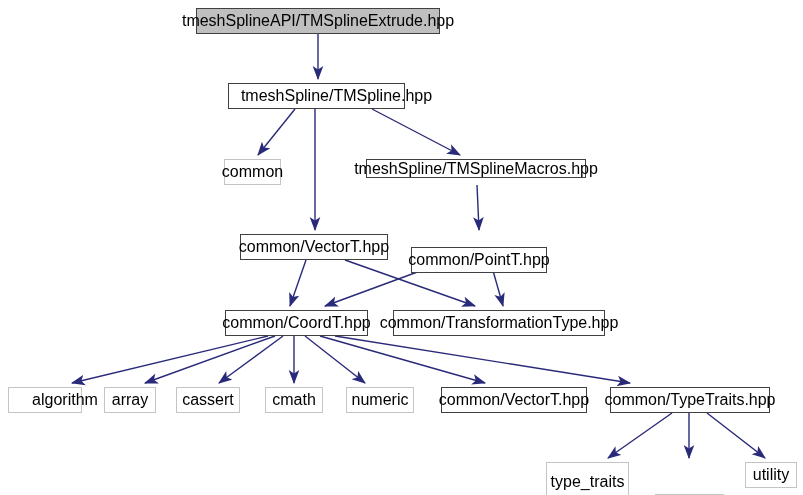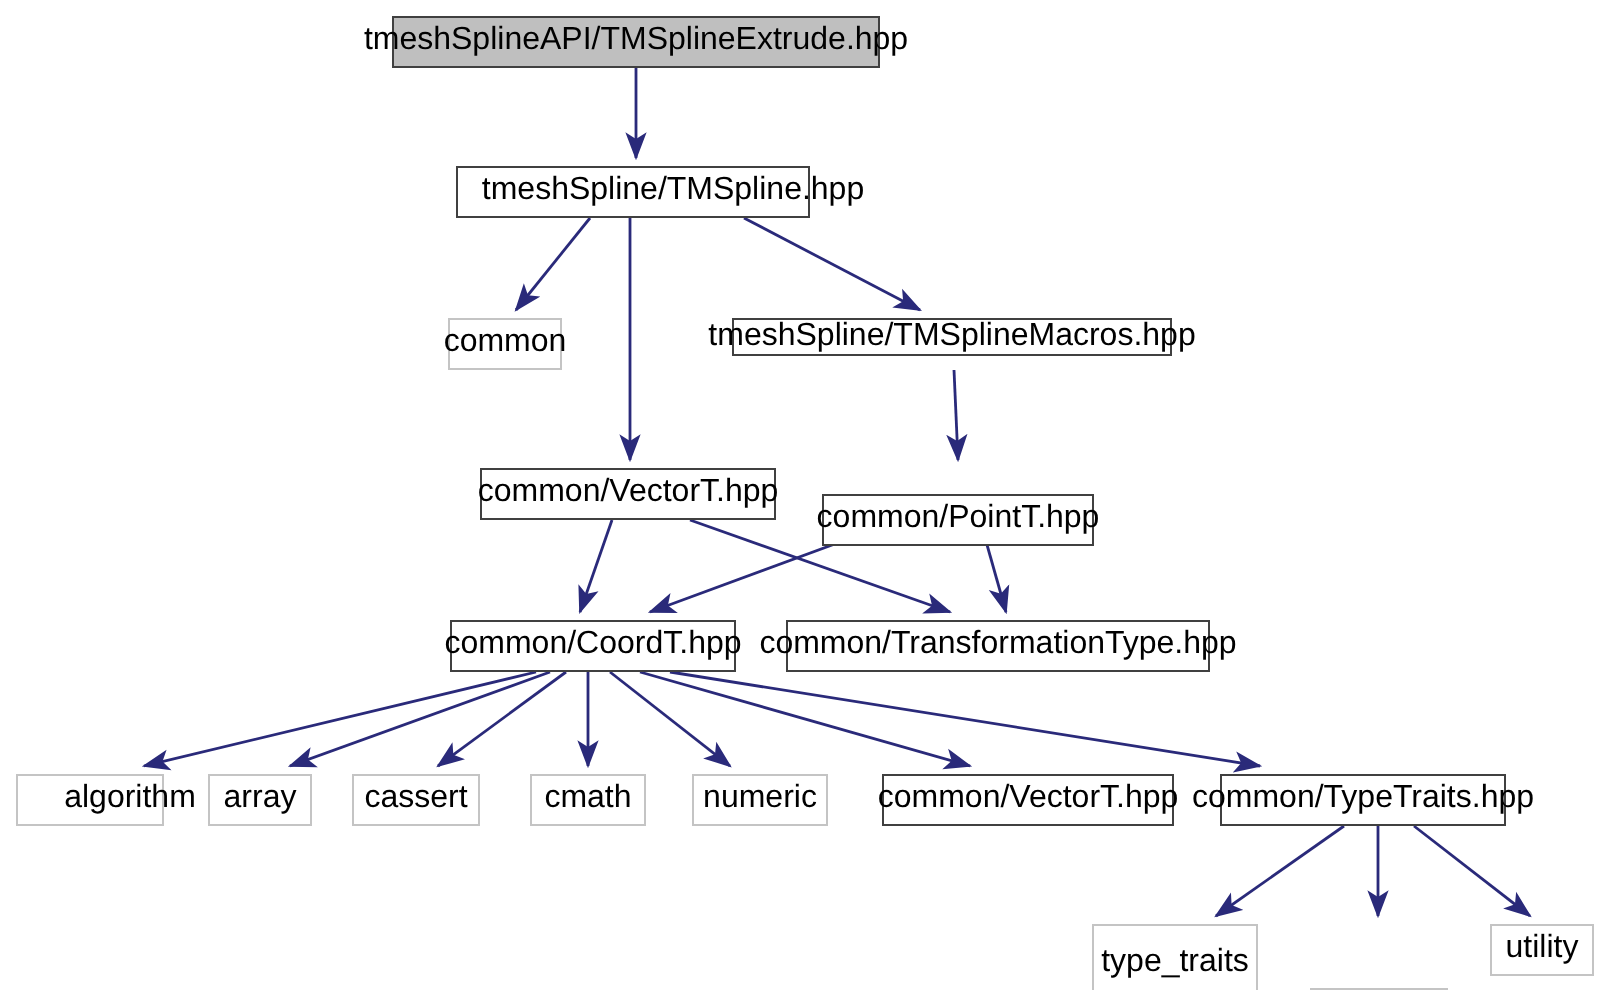--- a/index.html
+++ b/index.html
@@ -120,21 +120,21 @@
       </div>
       <div class="node" style="left: 265px; top: 387px; width: 58px; height: 26px;">
         <span class="node-label">cmath</span>
       </div>
       <div class="node" style="left: 346px; top: 387px; width: 68px; height: 26px;">
         <span class="node-label">numeric</span>
       </div>
       <div class="node strong" style="left: 441px; top: 387px; width: 146px; height: 26px;">
         <span class="node-label">common/VectorT.hpp</span>
       </div>
-      <div class="node strong" style="left: 610px; top: 387px; width: 143px; height: 26px;">
+      <div class="node strong" style="left: 610px; top: 387px; width: 160px; height: 26px;">
         <span class="node-label">common/TypeTraits.hpp</span>
       </div>
       <div class="node" style="left: 546px; top: 462px; width: 83px; height: 40px;">
         <span class="node-label">type_traits</span>
       </div>
       <div class="node" style="left: 655px; top: 462px; width: 69px; height: 26px; margin-top: 32px;">
         <span class="node-label">typeinfo</span>
       </div>
       <div class="node" style="left: 745px; top: 462px; width: 52px; height: 26px;">
         <span class="node-label">utility</span>

